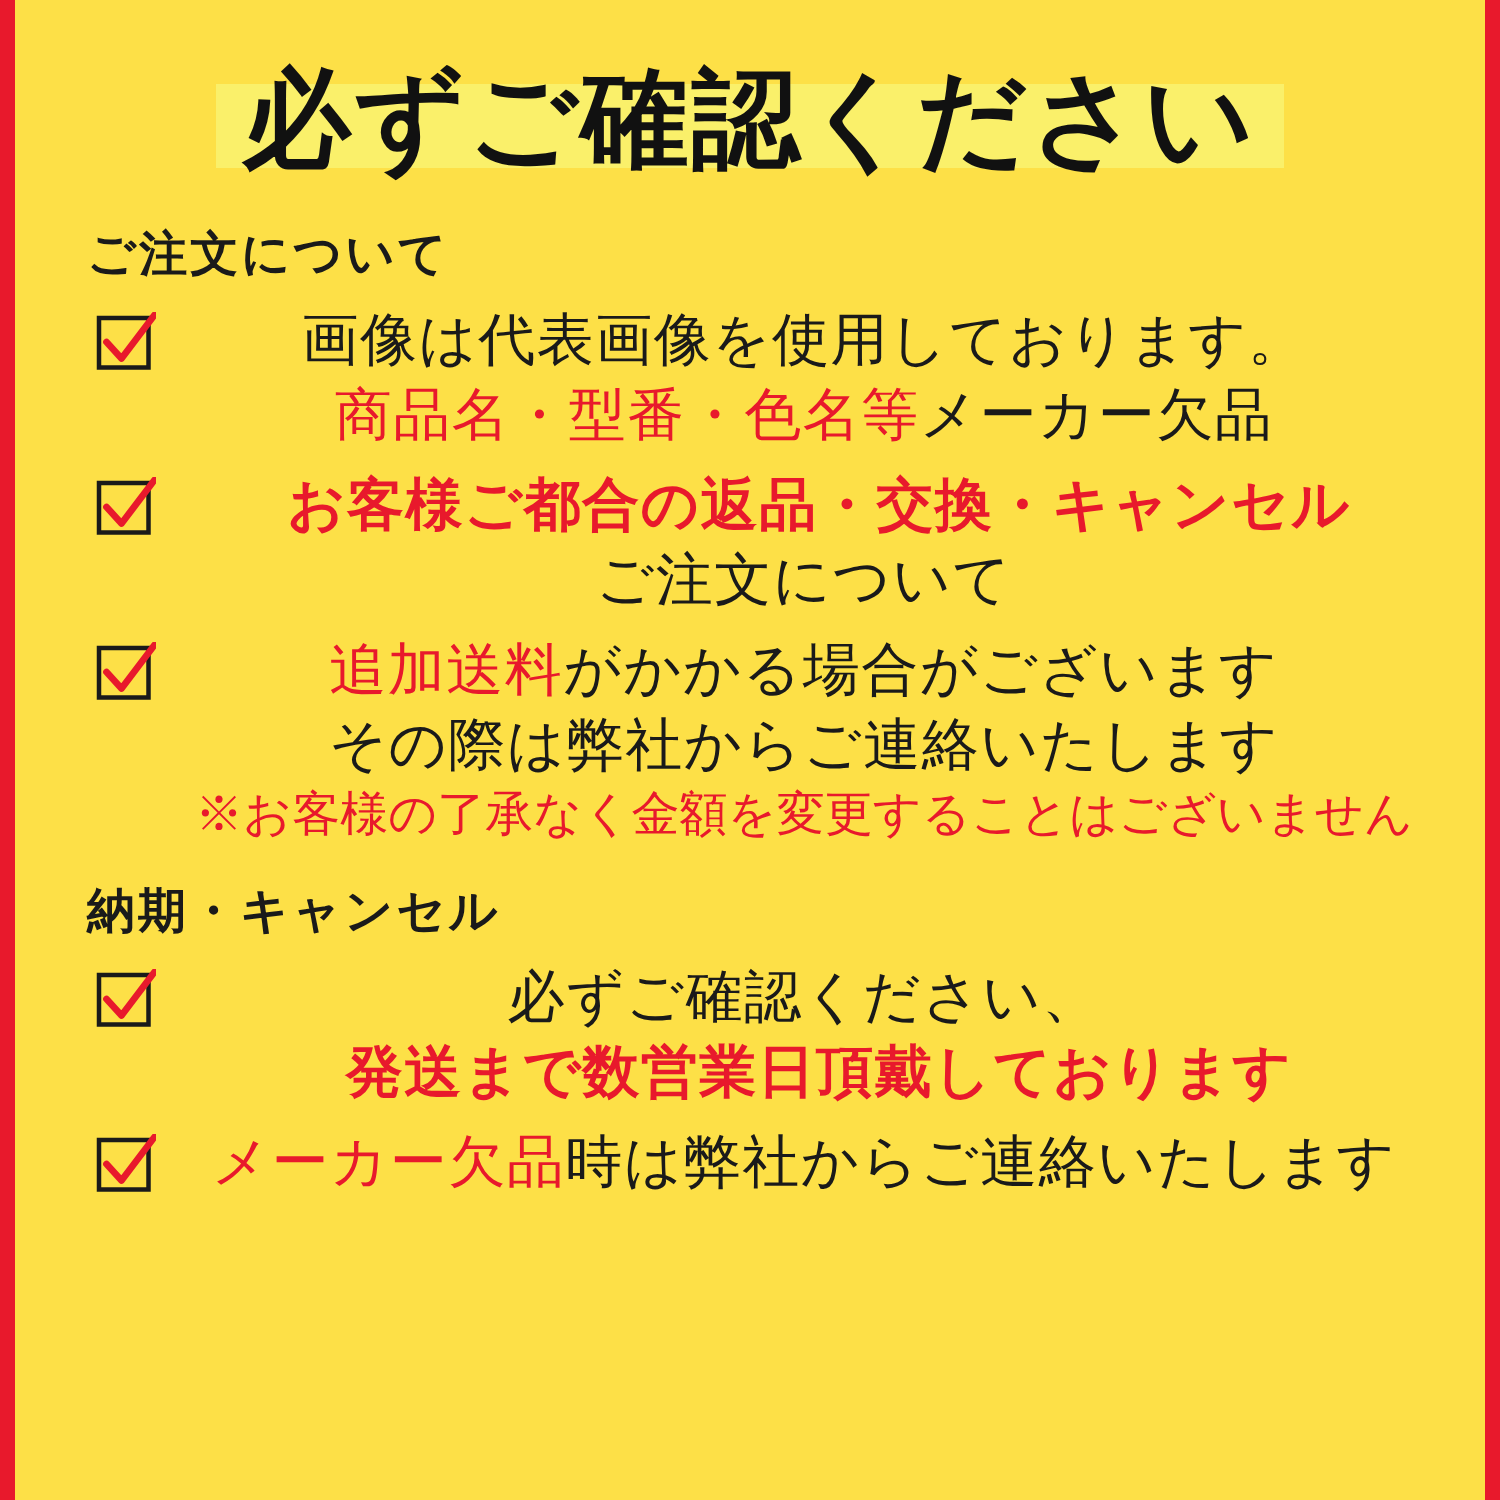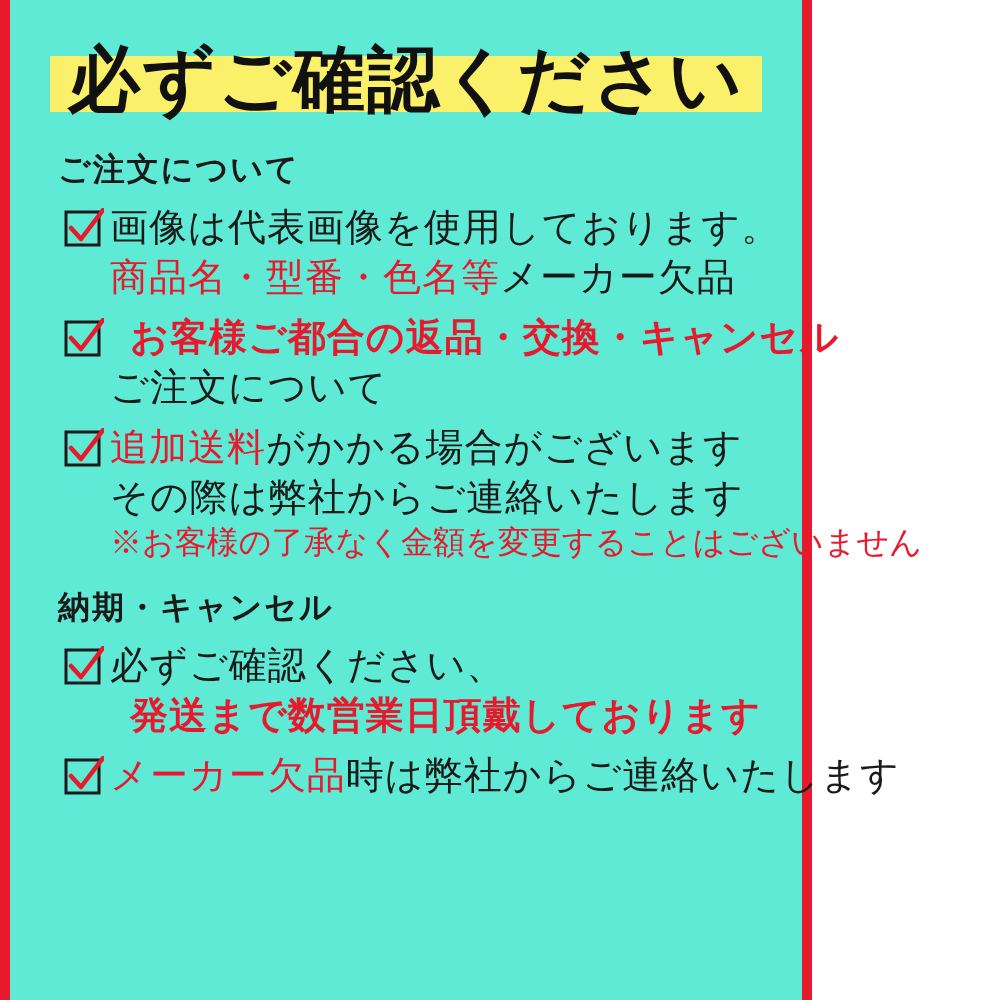--- a/index.html
+++ b/index.html
@@ -8,24 +8,24 @@
   }
   body {
     width: 1000px;
     height: 1000px;
     background: #ffffff;
     font-family: "Liberation Serif", "DejaVu Serif", serif;
     overflow: hidden;
   }
   .page {
     position: relative;
-    width: 812px;
+    width: 1000px;
     height: 1000px;
     box-sizing: border-box;
-    background: #5eead4;
+    background: #fde047;
   }
   .edge {
     position: absolute;
     top: 0;
     bottom: 0;
     width: 10px;
     background: #e8192c;
   }
   .edge.left { left: 0; }
   .edge.right { right: 0; }
@@ -80,20 +80,21 @@
   }
   .section-head.second {
     margin-top: 26px;
   }
 
   
   .item {
     display: flex;
     align-items: flex-start;
     margin: 10px 0 6px 26px;
+    text-align: center;
   }
   .check {
     flex: 0 0 auto;
     width: 40px;
     height: 40px;
     margin-top: 6px;
     margin-right: 6px;
     position: relative;
   }
   .check svg { display: block; }

